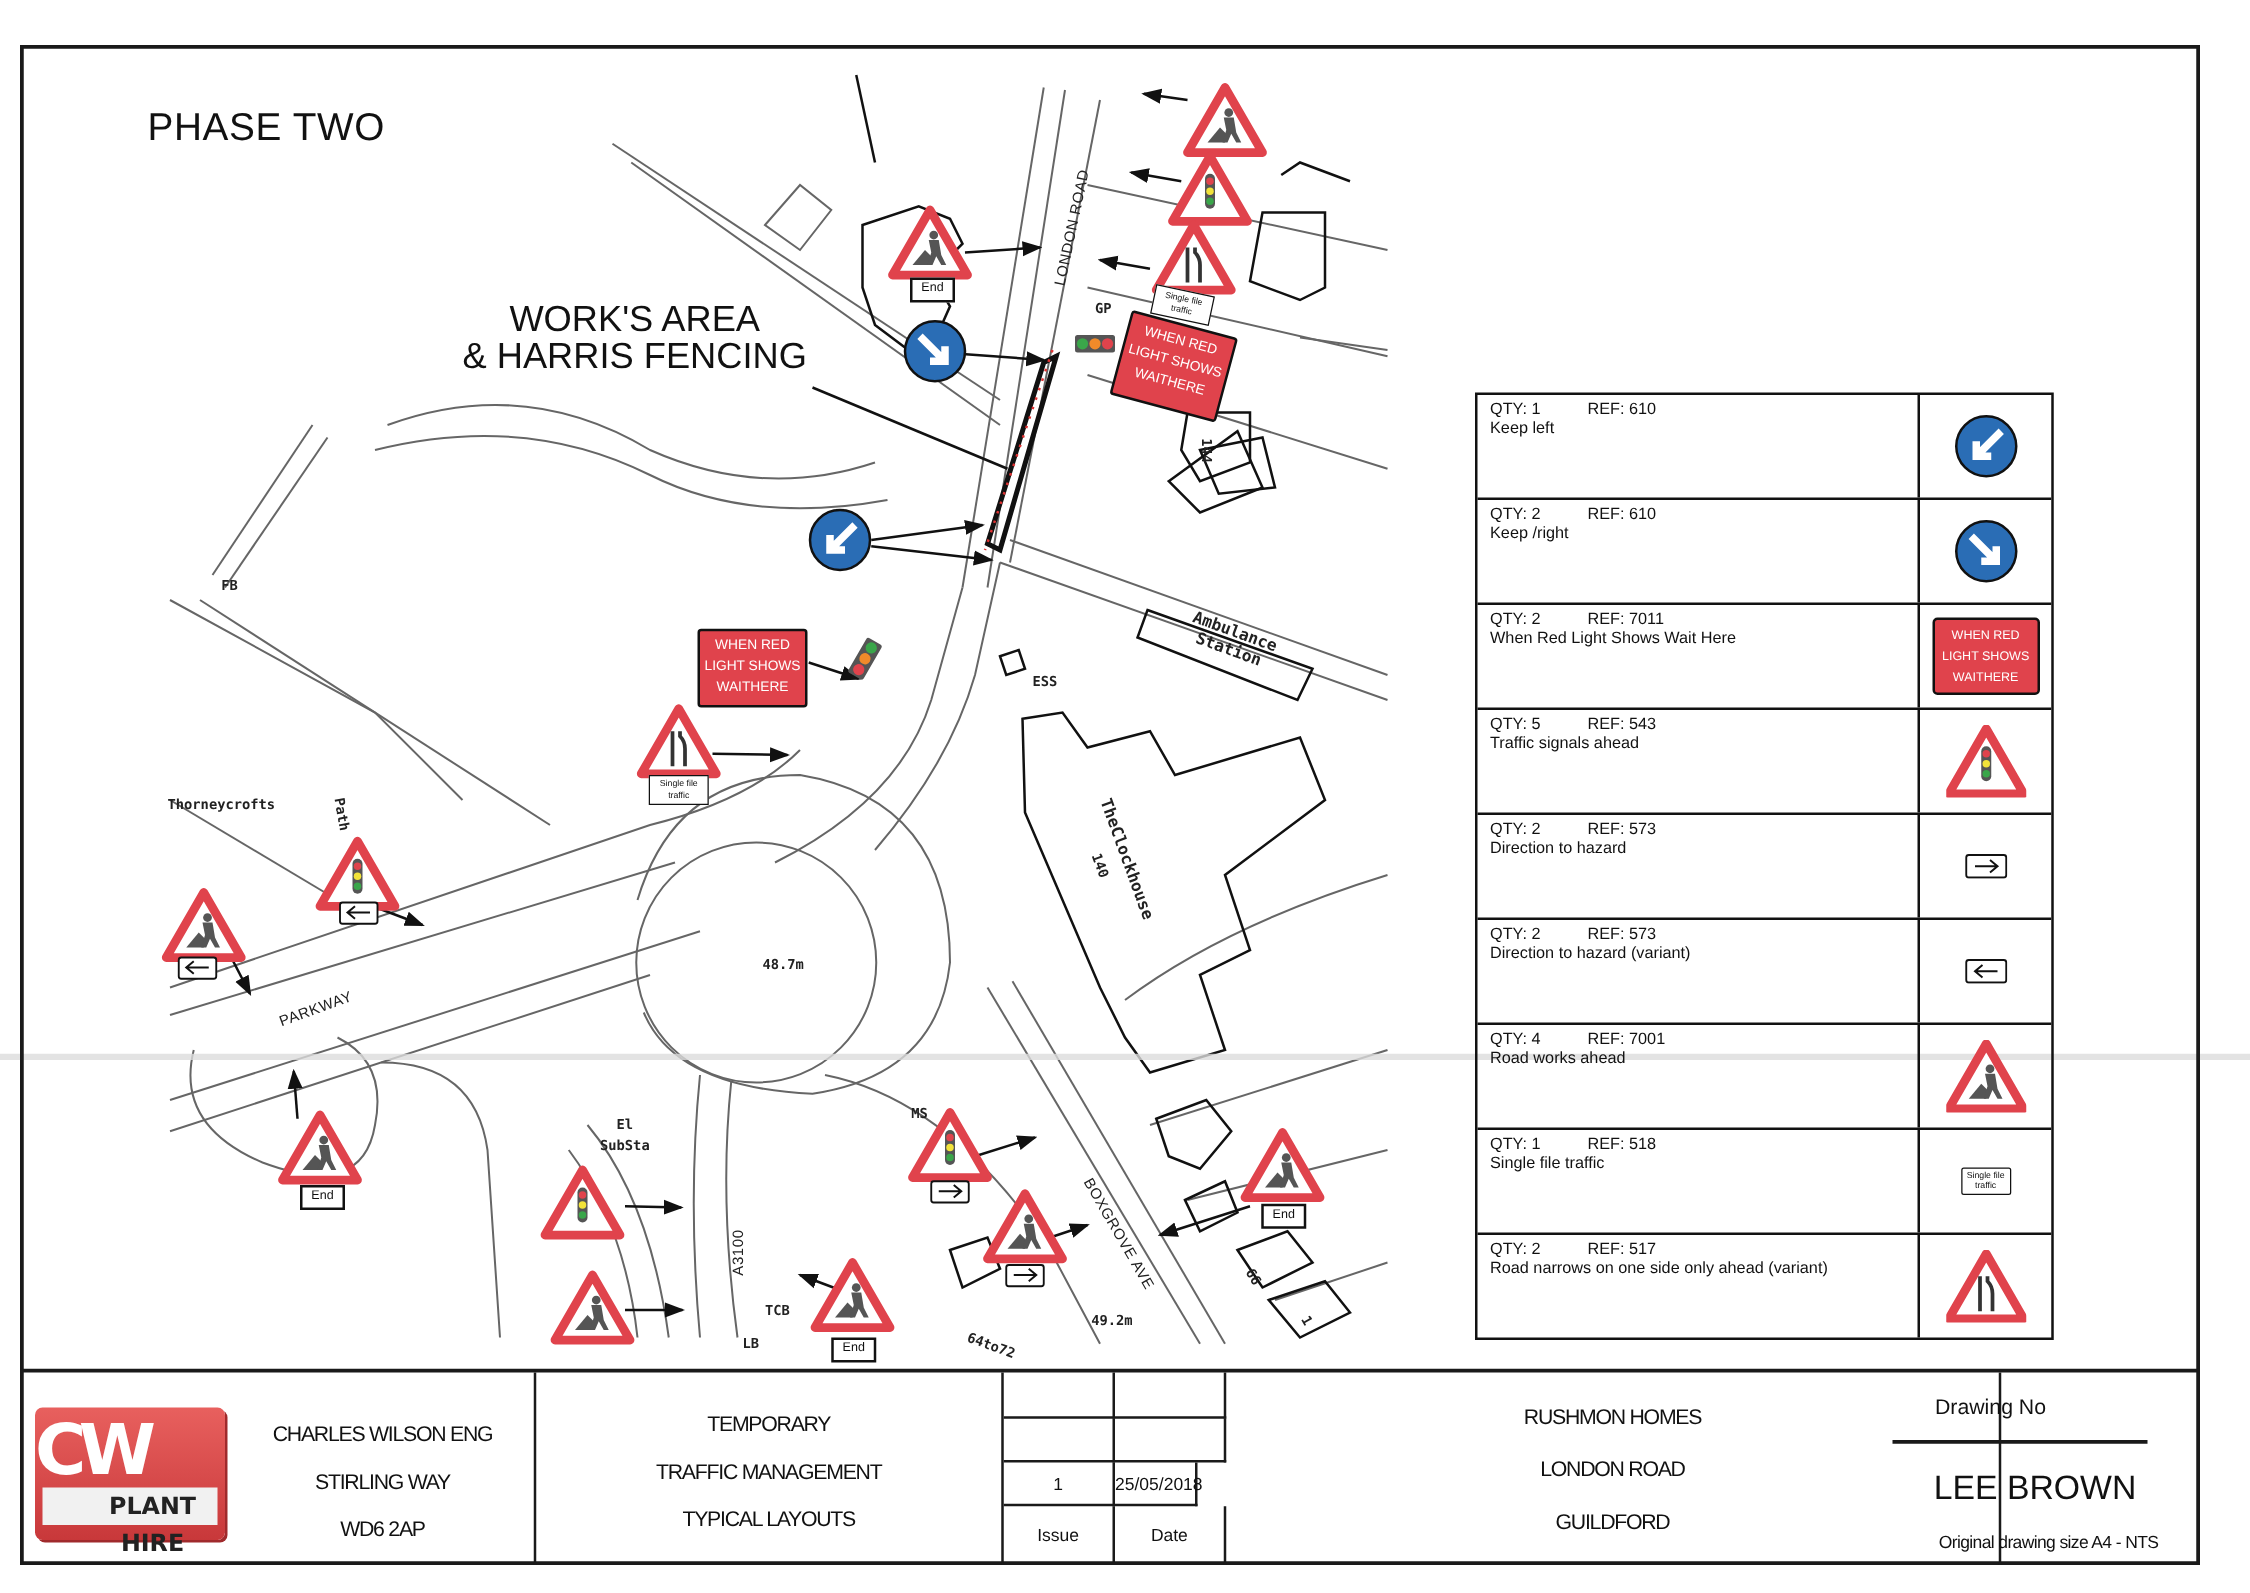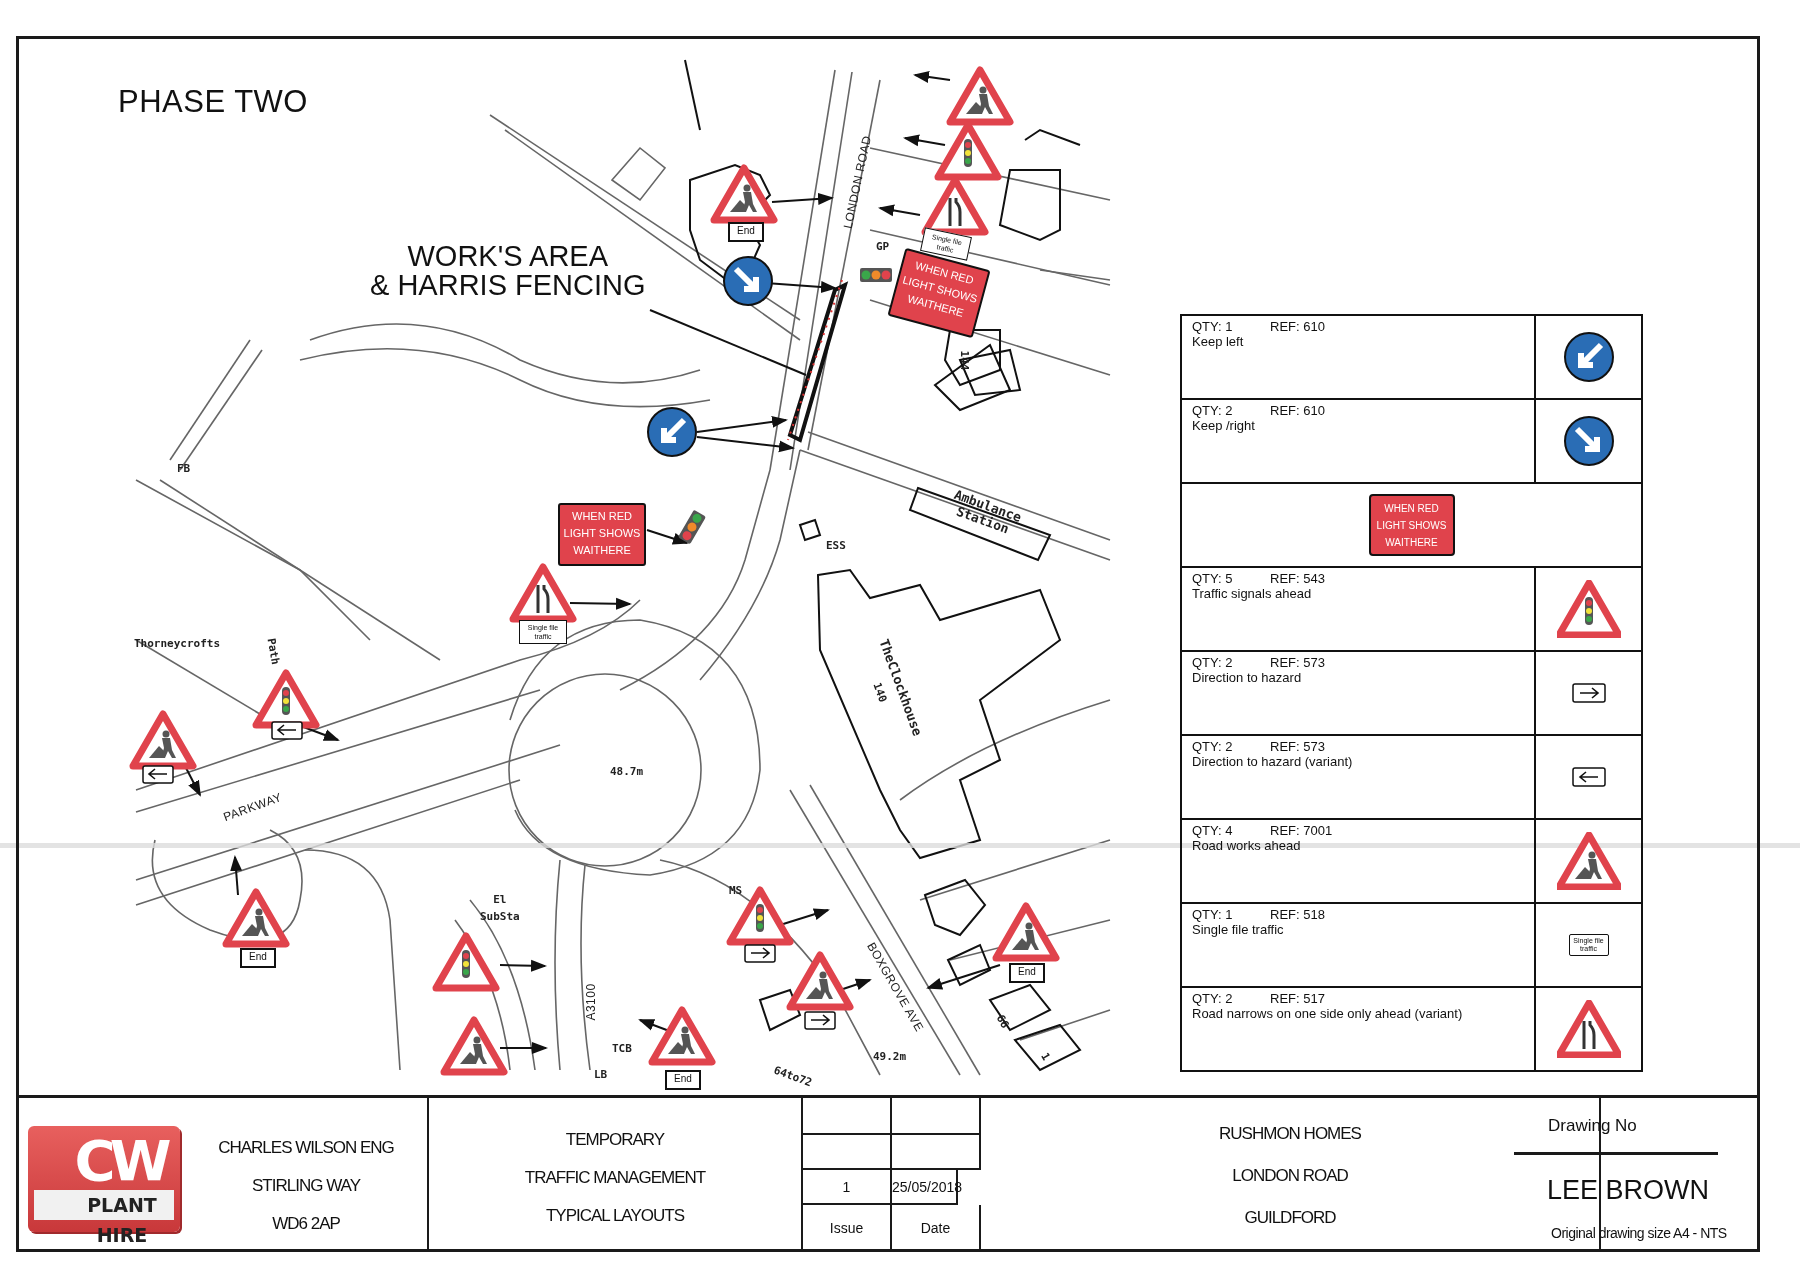--- a/index.html
+++ b/index.html
@@ -16,21 +16,21 @@
   .qrow{display:flex;height:84px;border-bottom:2px solid #111;box-sizing:border-box;}
   .qrow:last-child{border-bottom:none;height:82px;}
   .qtext{flex:0 0 354px;border-right:2px solid #111;padding:3px 0 0 10px;font-size:13px;line-height:15px;box-sizing:border-box;}
   .qtext .qty{display:inline-block;width:78px;}
   .qicon{flex:1;display:flex;align-items:center;justify-content:center;}
   
   .tb{position:absolute;left:16px;top:1095px;width:1744px;height:157px;border-top:3px solid #1a1a1a;box-sizing:border-box;}
   .tbcell{position:absolute;top:0;height:154px;border-right:2px solid #1a1a1a;box-sizing:border-box;}
   .tbline{font-size:17px;letter-spacing:-1px;text-align:center;position:absolute;width:100%;}
   .logo{position:absolute;left:12px;top:28px;width:152px;height:106px;background:linear-gradient(#e8605e,#c8383a);border-radius:6px;box-shadow:2px 2px 0 #a02a2c;}
-  .logo .cw{position:absolute;left:0;width:100%;top:2px;text-align:center;font-size:56px;font-weight:bold;color:#fff;letter-spacing:-6px;font-family:"DejaVu Sans",sans-serif;padding-left:16px;}
+  .logo .cw{position:absolute;left:0;width:100%;top:2px;font-size:56px;font-weight:bold;color:#fff;letter-spacing:-6px;font-family:"DejaVu Sans",sans-serif;}
   .logo .ph{position:absolute;left:6px;right:6px;bottom:12px;height:30px;background:#f1f1f1;text-align:center;font-size:19px;font-weight:bold;line-height:30px;color:#222;font-family:"DejaVu Sans",sans-serif;padding-left:36px;}
   .rev{position:absolute;border-bottom:2px solid #1a1a1a;border-right:2px solid #1a1a1a;box-sizing:border-box;font-size:14px;text-align:center;}
 </style>
 </head>
 <body>
 
 <svg class="map" width="1800" height="1274" viewBox="0 0 1800 1274">
   <defs>
     <g id="tri">
       <polygon points="0,-30 30,22 -30,22" fill="#fff" stroke="#e0434c" stroke-width="7" stroke-linejoin="round"></polygon>
@@ -318,20 +318,21 @@
   <div class="qrow">
     <div class="qtext"><span class="qty">QTY: 2</span><span>REF: 610</span><br><span>Keep /right</span></div>
     <div class="qicon">
         <svg width="54" height="54" viewBox="-27 -27 54 54">
           <circle r="24" fill="#2a6db5" stroke="#111" stroke-width="2"></circle>
           <path d="M-12,-12 L8,8 M8,-4 L8,8 L-4,8" stroke="#fff" stroke-width="6" fill="none"></path>
         </svg>
       </div>
   </div>
   <div class="qrow">
+    <div class="qtext"><span class="qty">QTY: 2</span><span>REF: 7011</span><br><span>When Red Light Shows Wait Here</span></div>
     <div class="qicon">
         <div style="width:86px;height:62px;background:#e0434c;border:2px solid #111;border-radius:4px;color:#fff;font-size:10px;text-align:center;line-height:17px;padding-top:4px;box-sizing:border-box;">
       <div>WHEN RED</div>
           <div>LIGHT SHOWS</div>
           <div>WAITHERE</div>
         </div>
       </div>
   </div>
   <div class="qrow">
     <div class="qtext"><span class="qty">QTY: 5</span><span>REF: 543</span><br><span>Traffic signals ahead</span></div>

